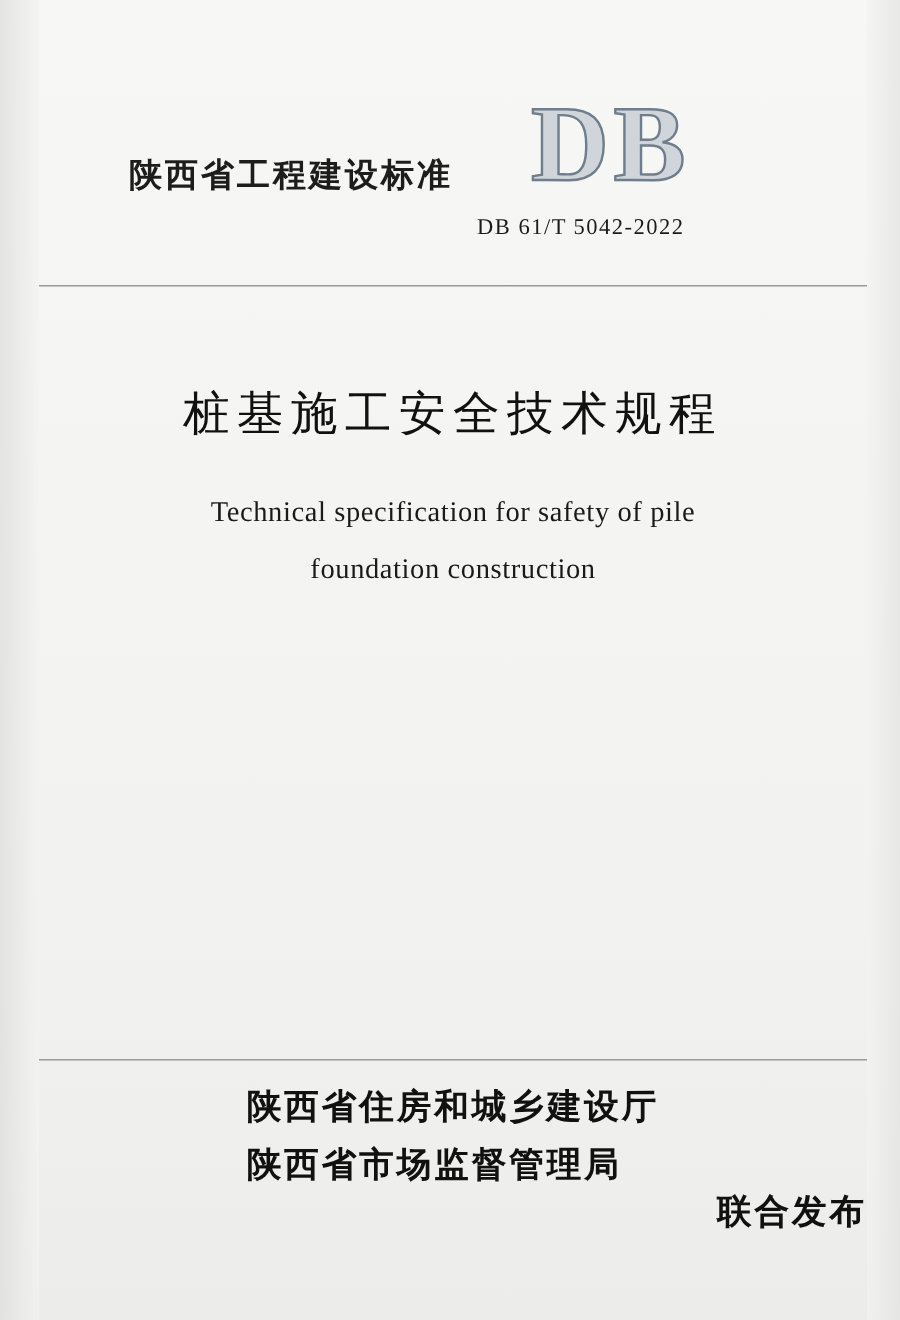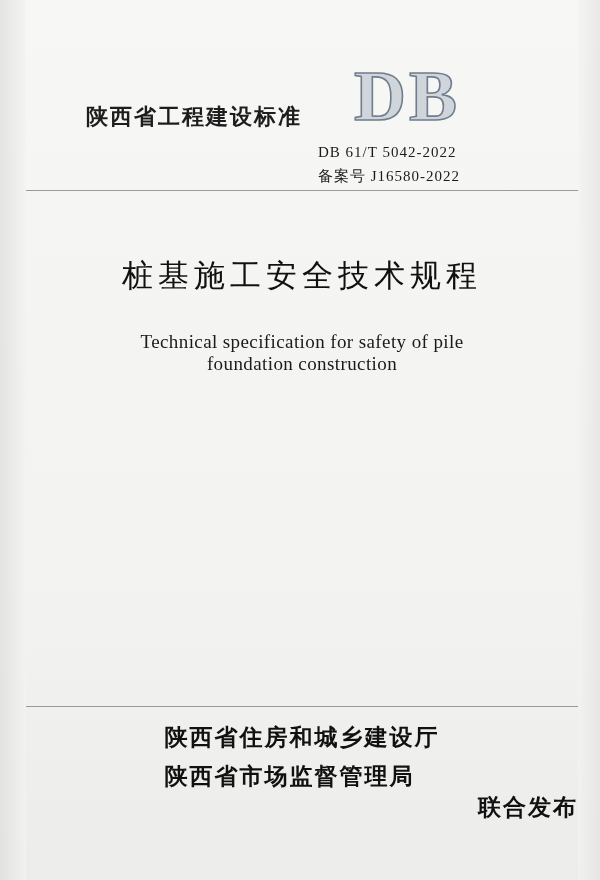--- a/index.html
+++ b/index.html
@@ -116,21 +116,21 @@
     letter-spacing: 5px;
     color: #111111;
   }
   .title-en-1, .title-en-2 {
     font-family: "Liberation Serif", serif;
     font-size: 19px;
     color: #1a1a1a;
     letter-spacing: .4px;
   }
   .title-en-1 { margin-top: 34px; }
-  .title-en-2 { }
+  .title-en-2 { margin-top: 16px; }
 
   .dates {
     position: absolute;
     left: 26px;
     right: 22px;
     top: 660px;
     height: 40px;
   }
   .date-issue {
     position: absolute;
@@ -192,21 +192,20 @@
 <body>
 
 <div class="page">
 
   <div class="header">
     <div class="std-series">陕西省工程建设标准</div>
 
     <div class="db-block">
       <div class="db-logo">DB</div>
       <div class="db-code">DB  61/T 5042-2022</div>
-      <div class="db-record">备案号  J16580-2022</div>
     </div>
   </div>
 
   <div class="rule rule-top"></div>
 
   <div class="title-zone">
     <div class="title-cn">桩基施工安全技术规程</div>
     <div class="title-en-1">Technical specification for safety of pile</div>
     <div class="title-en-2">foundation construction</div>
   </div>

